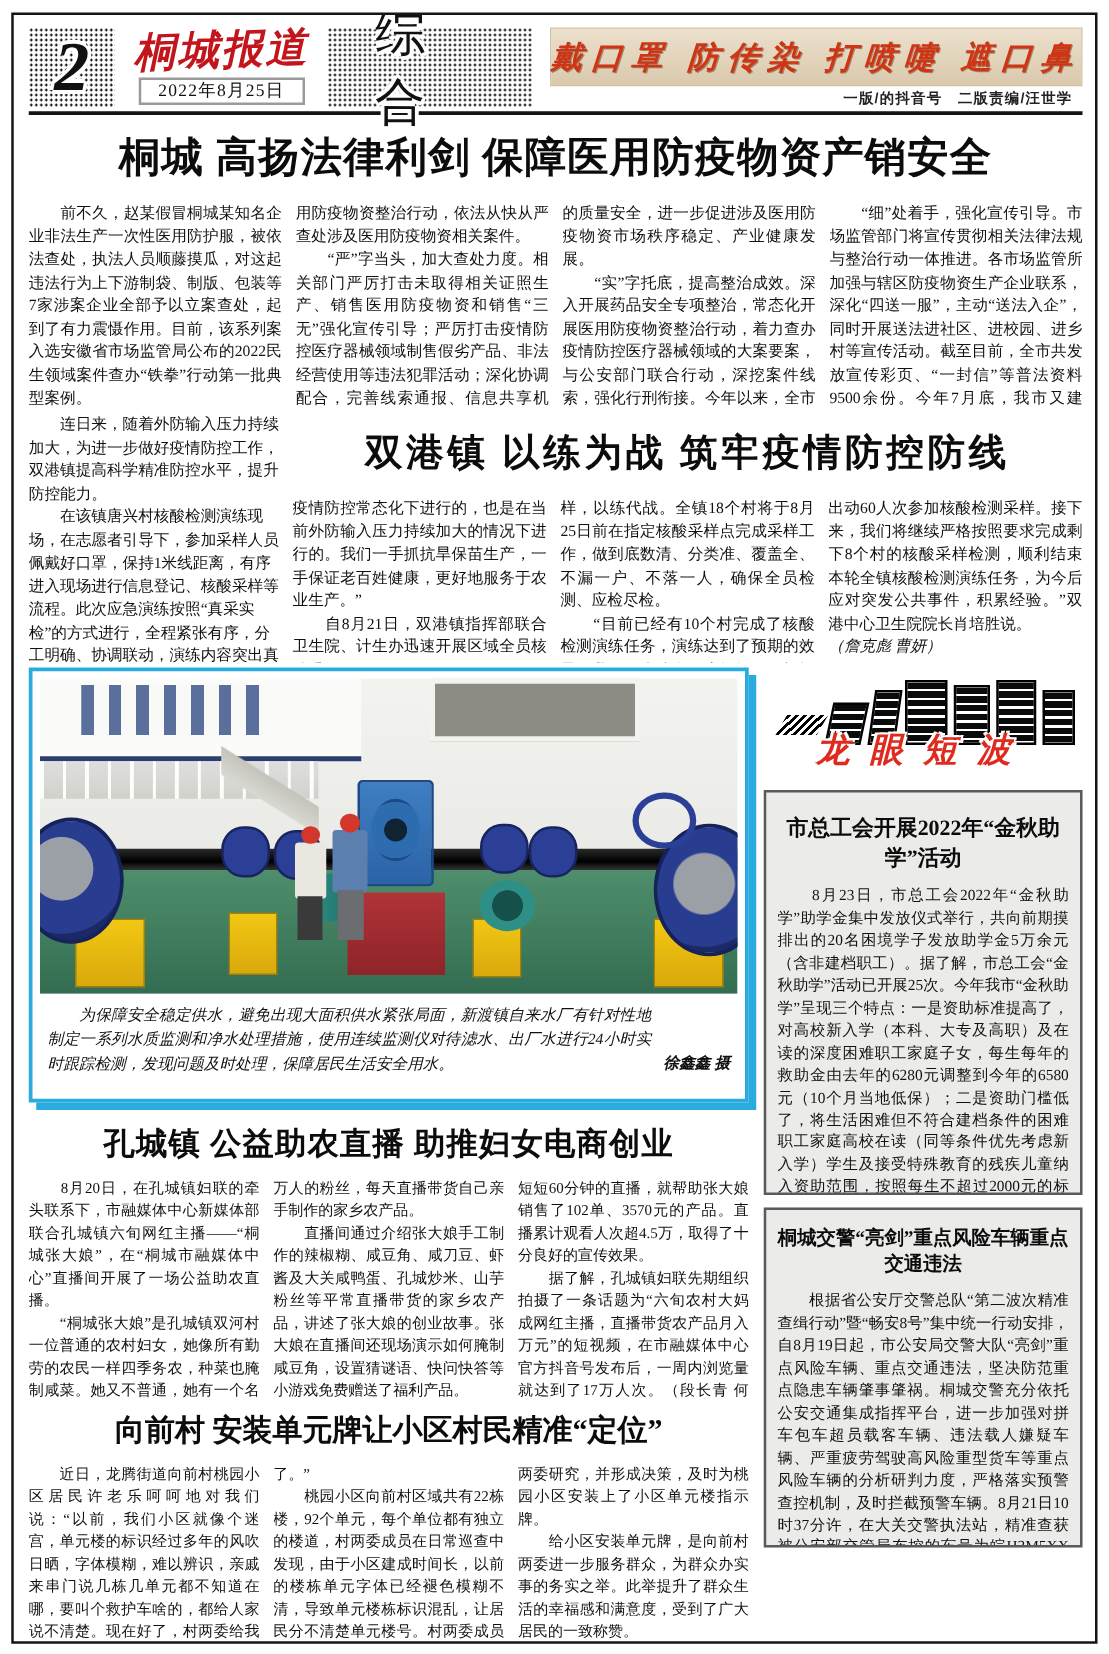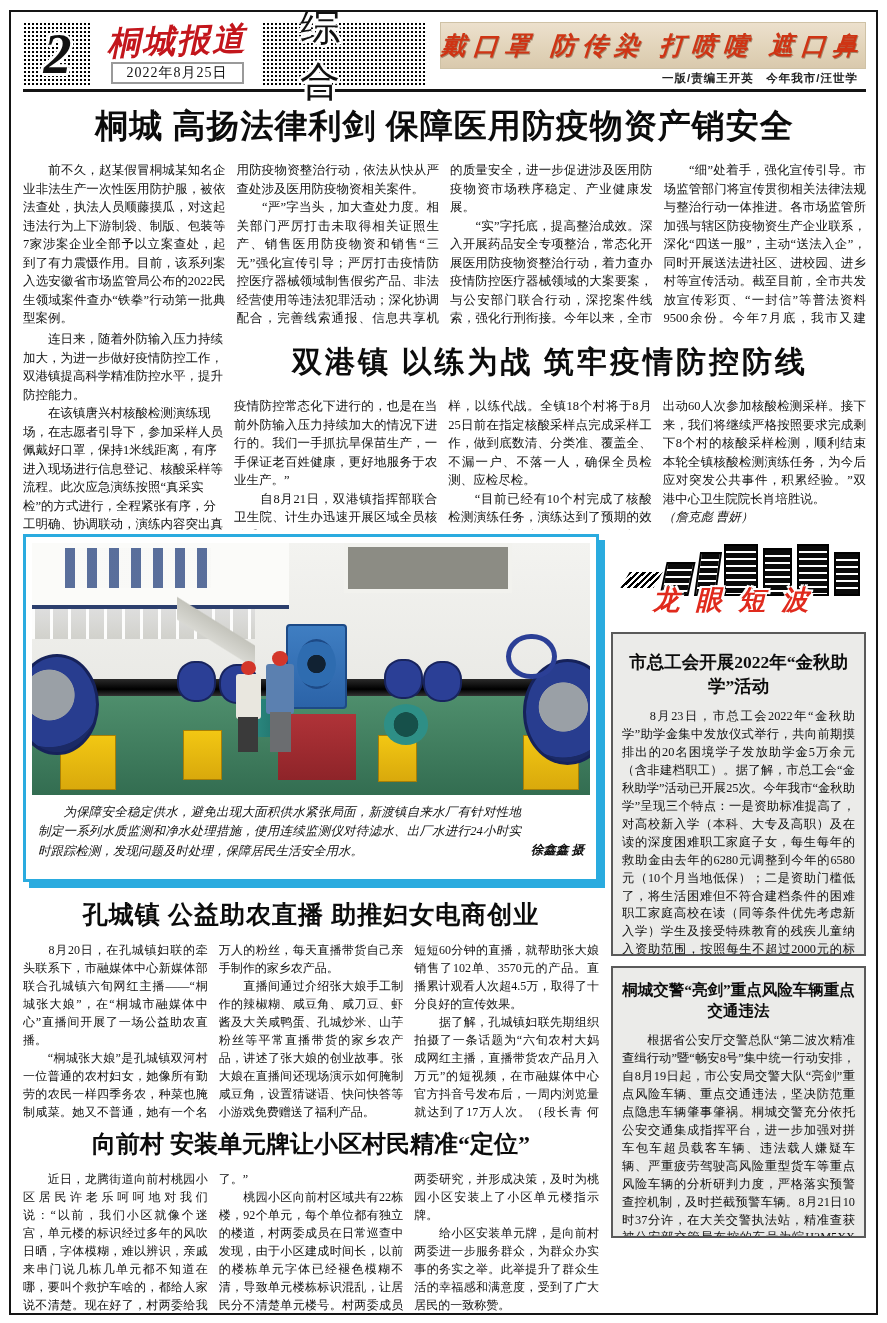--- a/index.html
+++ b/index.html
@@ -119,21 +119,21 @@
         <div class="masthead">桐城报道</div>
         <div class="datebox">2022年8月25日</div>
       </div>
       <div class="section-box dots">
         <span class="section-title">综 合</span>
       </div>
       <div class="header-right">
         <div class="banner">
           <span class="banner-text">戴口罩  防传染  打喷嚏  遮口鼻</span>
         </div>
-        <div class="editors">一版/责编王开英　今年我市/汪世学</div>
+        <div class="editors">一版/的抖音号　二版责编/汪世学</div>
       </div>
     </div>
     <div class="rule"></div>
 
     <div class="art1">
       <div class="headline">桐城 高扬法律利剑 保障医用防疫物资产销安全</div>
       <div class="cols">
         <div class="col">　　前不久，赵某假冒桐城某知名企业非法生产一次性医用防护服，被依法查处，执法人员顺藤摸瓜，对这起违法行为上下游制袋、制版、包装等7家涉案企业全部予以立案查处，起到了有力震慑作用。目前，该系列案入选安徽省市场监管局公布的2022民生领域案件查办“铁拳”行动第一批典型案例。
 　　今年以来，为保障防疫物资产品质量和市场秩序稳定，我市常态化开展医</div>
         <div class="col">用防疫物资整治行动，依法从快从严查处涉及医用防疫物资相关案件。

